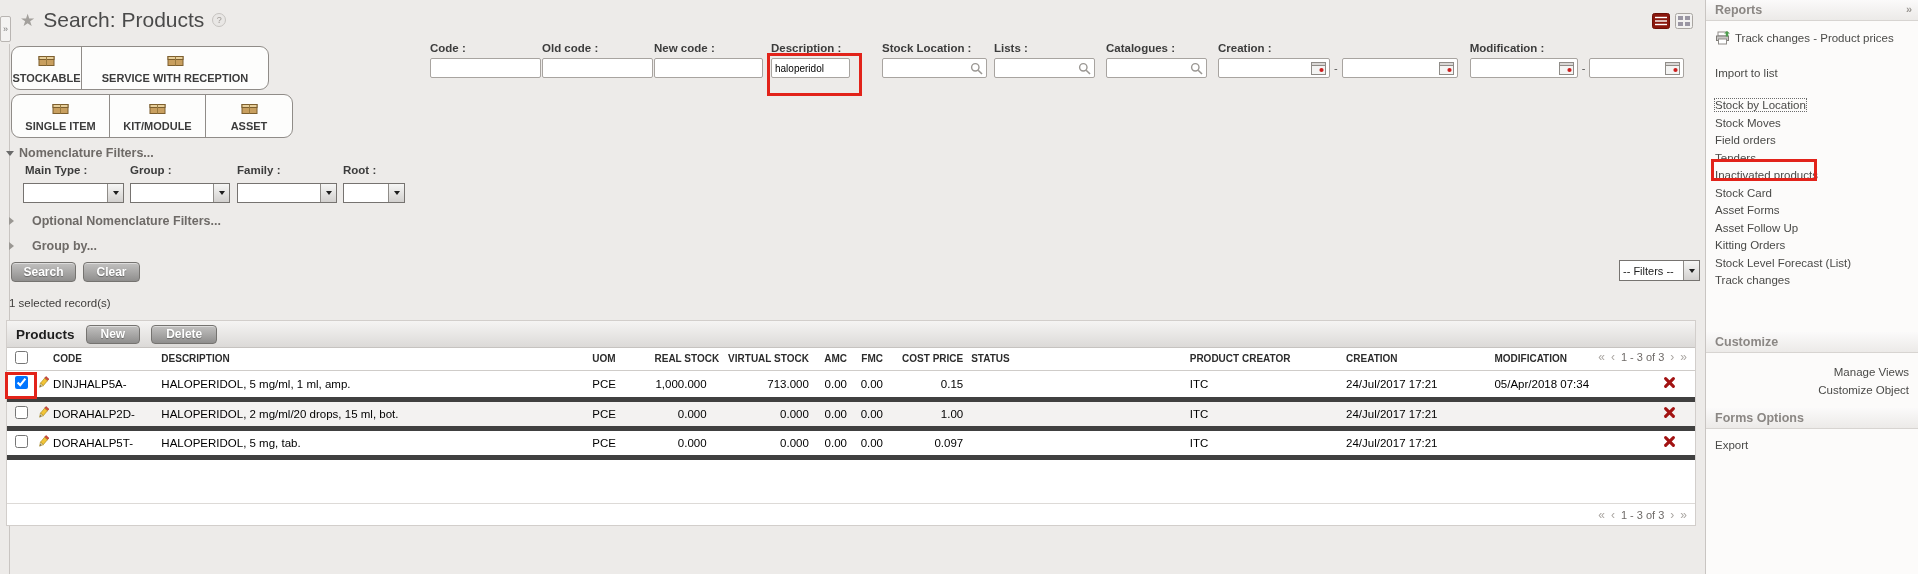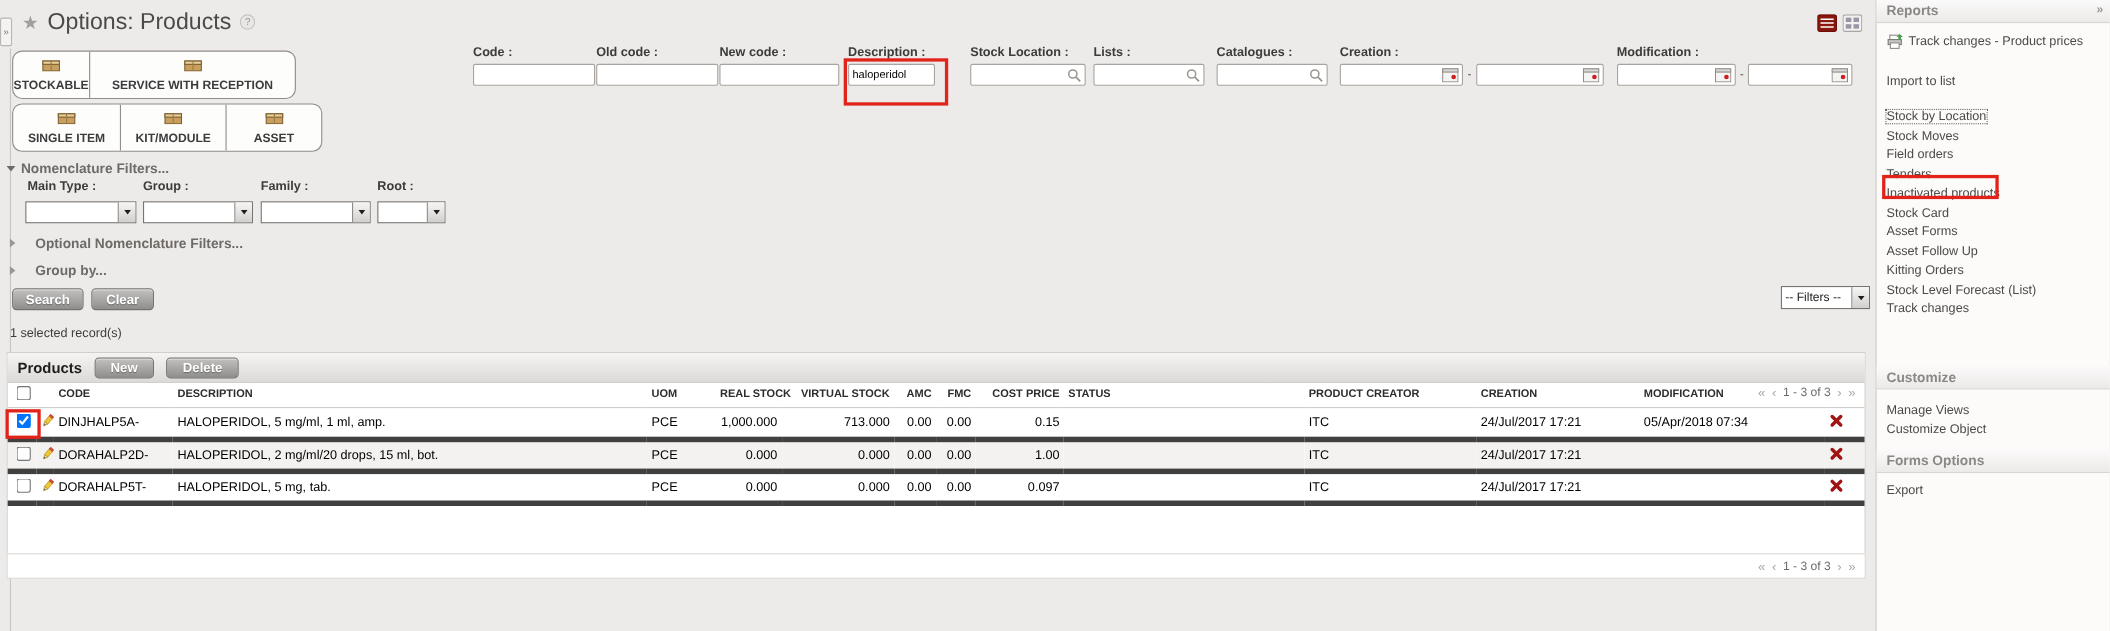--- a/index.html
+++ b/index.html
@@ -104,40 +104,40 @@
     position:relative; }
   .side-collapse { position:absolute; right:6px; top:3px; color:#9b9793; font-size:11px; cursor:pointer; }
   .report-item { display:flex; gap:5px; padding:10px 9px 8px; line-height:15px; font-size:11.5px;
     color:#4a4a48; align-items:flex-start; cursor:pointer; }
   .side-item { font-size:11.5px; color:#4a4a48; padding:10px 9px 8px; cursor:pointer; }
   .mt4 { margin-top:4px; } .mt9 { margin-top:9px; } .mt42 { margin-top:42px; }
   .links-list { padding-top:10px; }
   .side-link { height:17.5px; line-height:17.5px; padding:0 9px; font-size:11.5px; color:#4a4a48;
     cursor:pointer; white-space:nowrap; }
   .side-link span.focused { outline:1px dotted #6b6b6b; outline-offset:0px; }
-  .cust-list { padding-top:10px; }
+  .cust-list { padding-top:10px;text-align:right; }
   .cust-list .side-link { height:18px; line-height:18px; }
 
   
   .ann { position:absolute; border:3px solid #e2231a; z-index:50; pointer-events:none; }
   #ann-desc  { left:767px; top:53px; width:95px; height:43px; }
   #ann-check { left:5px; top:372px; width:32px; height:27px; }
   #ann-link  { left:1711px; top:159px; width:106px; height:22px; }
 </style>
 </head>
 <body>
 
 <div class="canvas">
 
   <div class="expand-box">»</div>
   <div class="v-divider"></div>
 
   <div class="title-row">
     <span class="star">★</span>
-    <span class="page-title">Options: Products</span>
+    <span class="page-title">Search: Products</span>
     <span class="help-badge">?</span>
   </div>
 
   <div class="view-icons">
     <span class="vi"><svg width="18" height="16" viewBox="0 0 18 16">
           <rect x="0.5" y="0.5" width="17" height="15" rx="2" fill="#8a170d" stroke="#6d0f07"></rect>
           <line x1="3" y1="4.5" x2="15" y2="4.5" stroke="#fff" stroke-width="1.4"></line>
           <line x1="3" y1="8" x2="15" y2="8" stroke="#fff" stroke-width="1.4"></line>
           <line x1="3" y1="11.5" x2="15" y2="11.5" stroke="#fff" stroke-width="1.4"></line>
         </svg></span>

